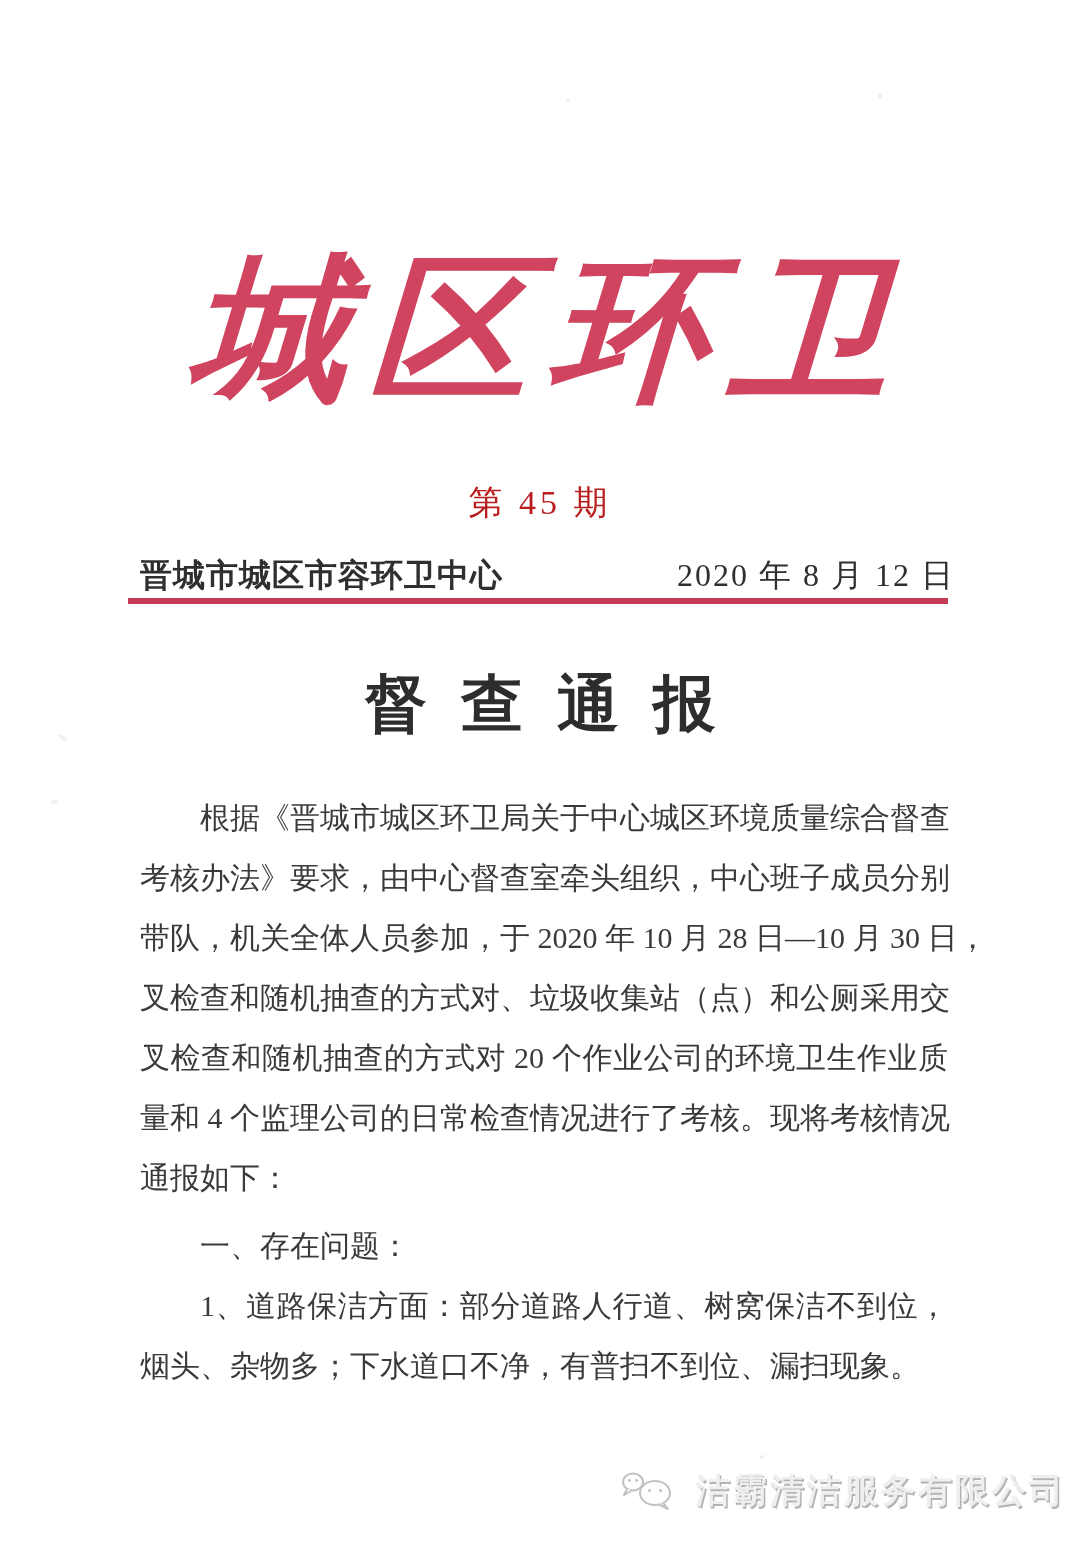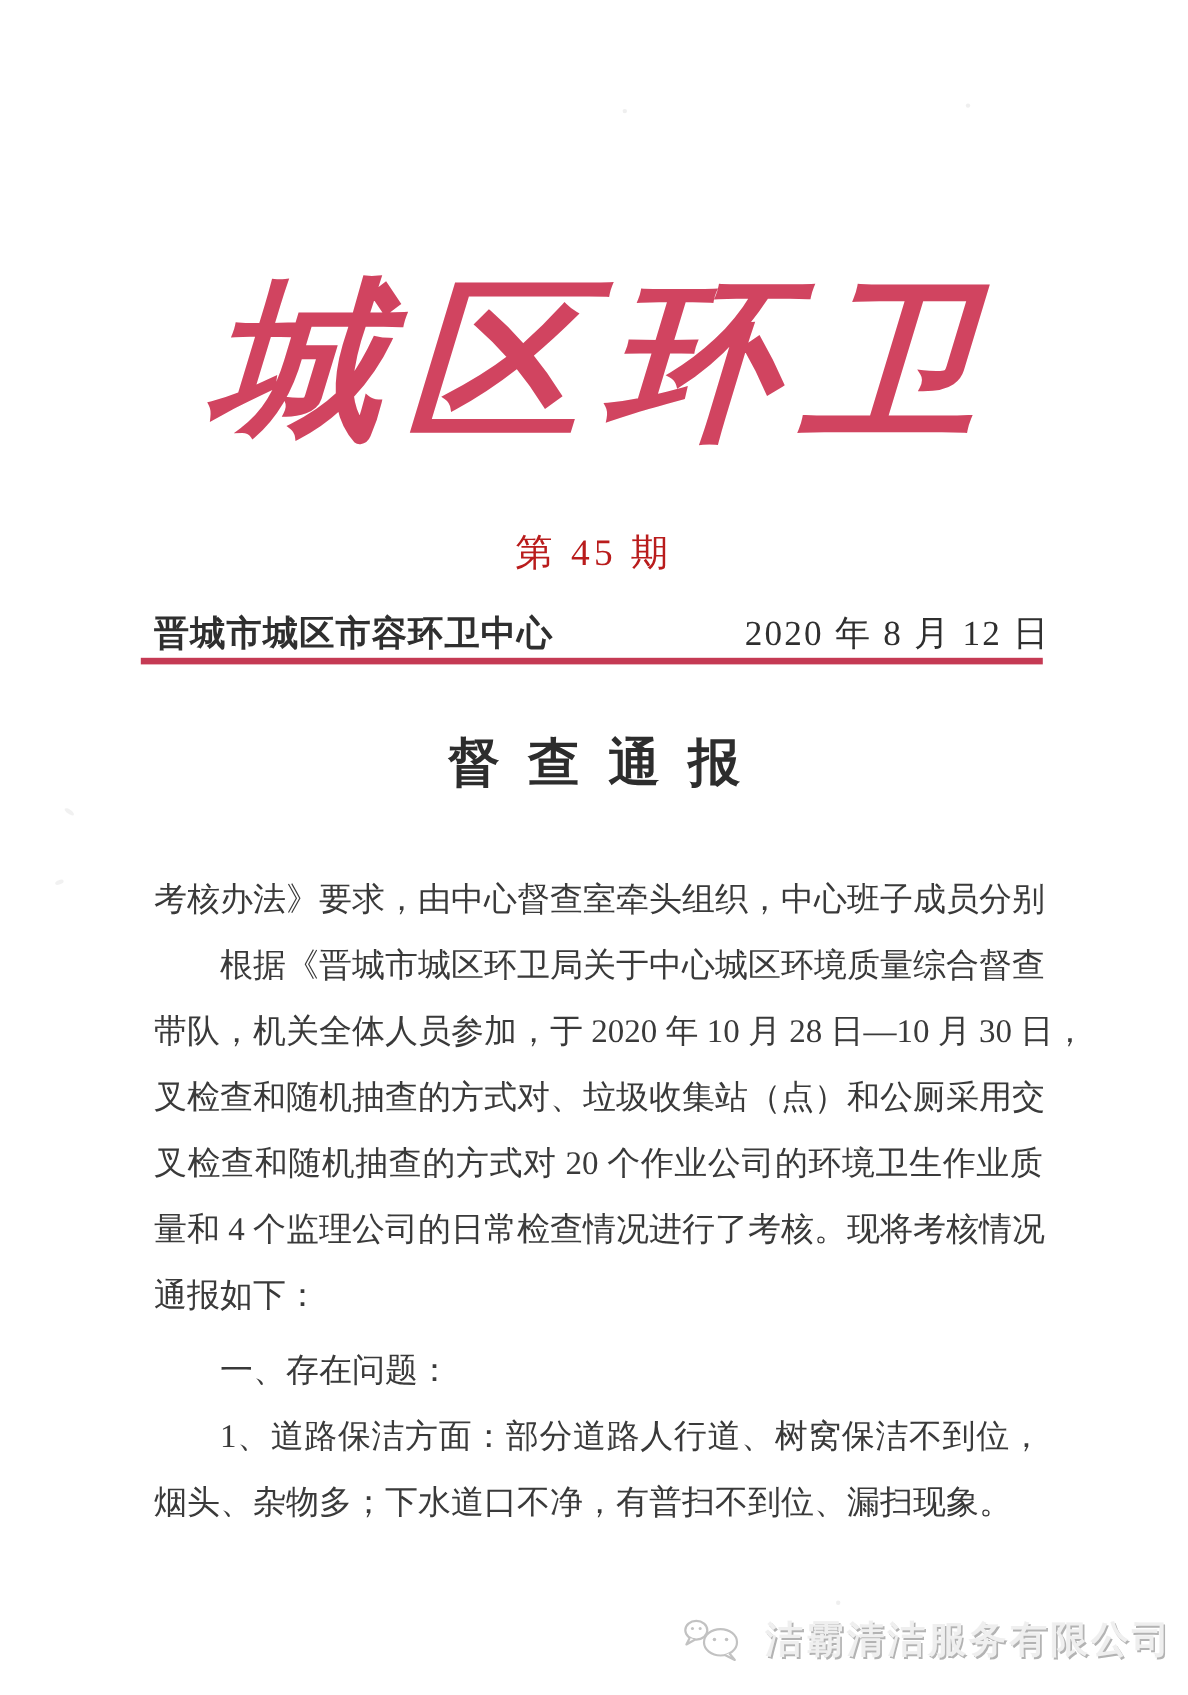--- a/index.html
+++ b/index.html
@@ -33,21 +33,21 @@
   }
   .publisher{font-weight:bold;letter-spacing:1px;}
   .pub-date{letter-spacing:2px;}
   .red-rule{
     position:absolute;top:598px;left:128px;width:820px;height:6px;
     background:#c53a54;
   }
   .doc-title{
     position:absolute;top:662px;left:0;width:100%;
     margin:0;text-align:center;
-    font-size:47px;font-weight:bold;color:#2d2d2d;
+    font-size:62px;font-weight:bold;color:#2d2d2d;
     letter-spacing:0.55em;text-indent:0.55em;
   }
   .body{
     position:absolute;top:788px;left:140px;width:808px;
     font-size:30px;color:#3a3a3a;
   }
   .line{
     height:60px;line-height:60px;
     text-align:justify;text-align-last:justify;
     text-justify:inter-character;
@@ -88,22 +88,22 @@
   <div class="header-row">
     <span class="publisher">晋城市城区市容环卫中心</span>
     <span class="pub-date">2020 年 8 月 12 日</span>
   </div>
 
   <div class="red-rule"></div>
 
   <h2 class="doc-title">督查通报</h2>
 
   <div class="body">
+    <div class="line indent">根据《晋城市城区环卫局关于中心城区环境质量综合督查</div>
     <div class="line">考核办法》要求，由中心督查室牵头组织，中心班子成员分别</div>
-    <div class="line indent">根据《晋城市城区环卫局关于中心城区环境质量综合督查</div>
     <div class="line">带队，机关全体人员参加，于 2020 年 10 月 28 日—10 月 30 日，</div>
     <div class="line">叉检查和随机抽查的方式对、垃圾收集站（点）和公厕采用交</div>
     <div class="line">叉检查和随机抽查的方式对 20 个作业公司的环境卫生作业质</div>
     <div class="line">量和 4 个监理公司的日常检查情况进行了考核。现将考核情况</div>
     <div class="line end">通报如下：</div>
     <div class="line end indent heading">一、存在问题：</div>
     <div class="line indent">1、道路保洁方面：部分道路人行道、树窝保洁不到位，</div>
     <div class="line end">烟头、杂物多；下水道口不净，有普扫不到位、漏扫现象。</div>
   </div>
 

